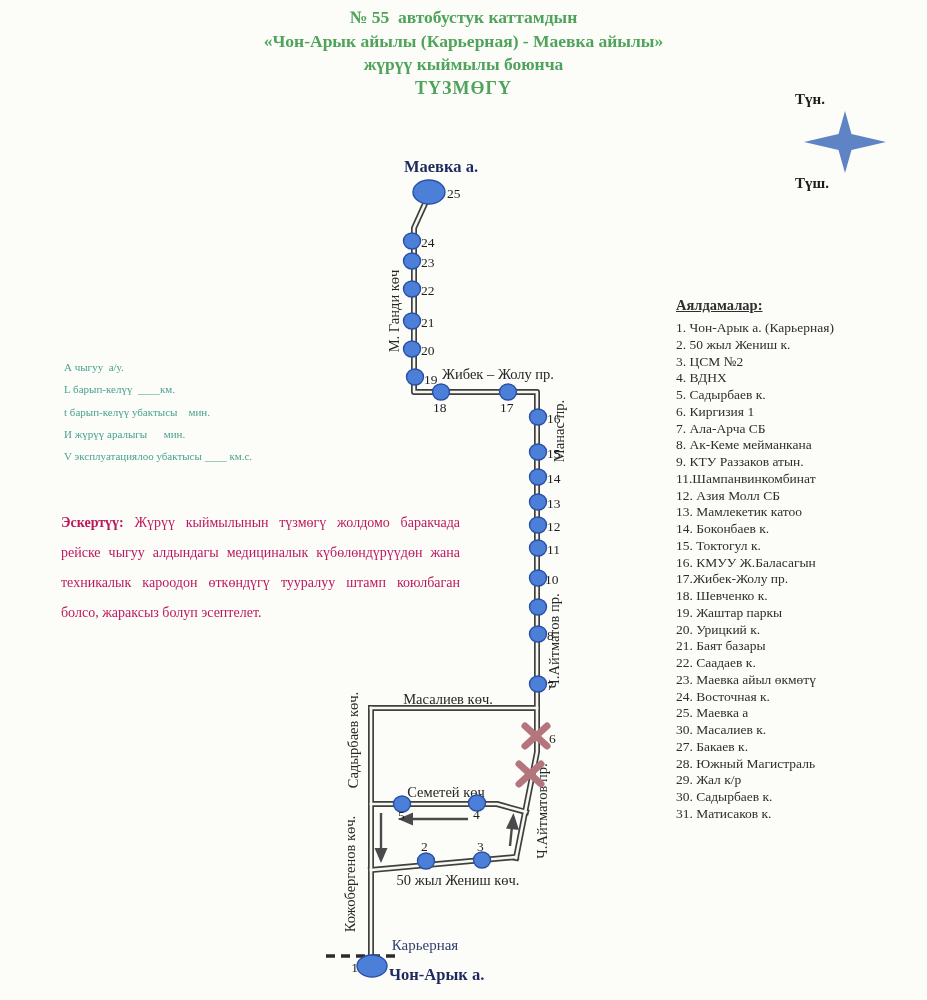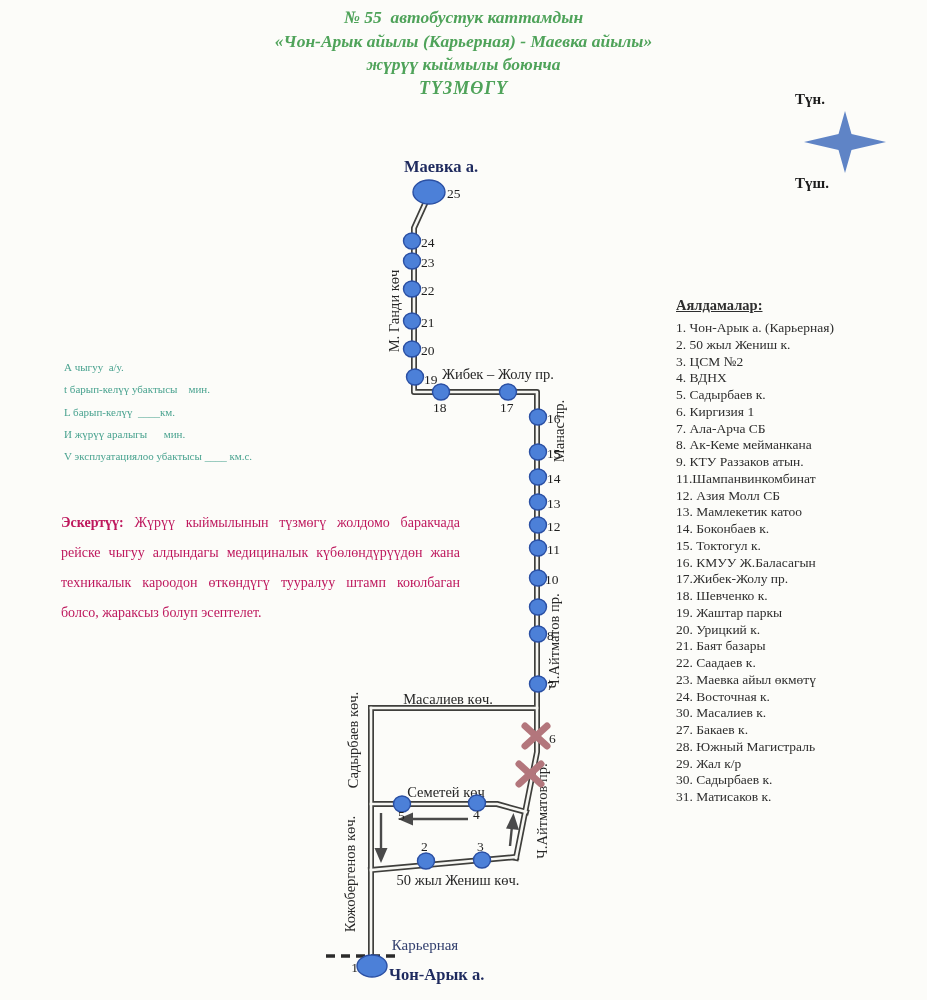--- a/index.html
+++ b/index.html
@@ -7,21 +7,21 @@
     width:927px;height:1000px;
     background:#fcfcf9;
     font-family:"Liberation Serif", serif;
     position:relative;
     overflow:hidden;
   }
   .page{position:absolute;inset:0;}
 
   
   .header{position:absolute;top:6px;left:0;width:100%;text-align:center;color:#4fa35a;}
-  .header div{font-weight:bold;font-size:17.5px;line-height:23.5px;white-space:pre;font-style:italic;}
+  .header div{font-weight:bold;font-size:17.5px;line-height:23.5px;white-space:pre;}
   .header .h4{font-size:18px;letter-spacing:1px;}
 
   
   .compass{position:absolute;left:795px;top:92px;width:100px;color:#1c1c1c;}
   .compass .clabel{font-weight:bold;font-size:15px;line-height:15px;}
   .compass svg{display:block;margin:3px auto 2px auto;}
 
   
   .params{position:absolute;left:64px;top:356px;color:#4aa390;}
   .param-line{font-size:11px;line-height:22.3px;white-space:pre;}
@@ -65,22 +65,22 @@
   <div class="compass">
     <div class="clabel">Түн.</div>
     <svg width="84" height="64" viewBox="0 0 84 64">
       <path d="M42,1 L48.5,24 L83,32 L48.5,40 L42,63 L35.5,40 L1,32 L35.5,24 Z" fill="#5f84c6"></path>
     </svg>
     <div class="clabel">Түш.</div>
   </div>
 
   <div class="params" id="params-block">
       <div class="param-line">А чыгуу  а/у.</div>
+      <div class="param-line">L барып-келүү  ____км.</div>
       <div class="param-line">t барып-келүү убактысы    мин.</div>
-      <div class="param-line">L барып-келүү  ____км.</div>
       <div class="param-line">И жүрүү аралыгы      мин.</div>
       <div class="param-line">V эксплуатациялоо убактысы ____ км.с.</div>
     </div>
 
   <div class="note">
     <b>Эскертүү:</b><span> Жүрүү кыймылынын түзмөгү жолдомо баракчада рейске чыгуу алдындагы медициналык күбөлөндүрүүдөн жана техникалык кароодон өткөндүгү тууралуу штамп коюлбаган болсо, жараксыз болуп эсептелет.</span>
   </div>
 
   <div class="legend">
     <div class="legend-title">Аялдамалар:</div>
@@ -101,20 +101,21 @@
         <div class="legend-item">15. Токтогул к.</div>
         <div class="legend-item">16. КМУУ Ж.Баласагын</div>
         <div class="legend-item">17.Жибек-Жолу пр.</div>
         <div class="legend-item">18. Шевченко к.</div>
         <div class="legend-item">19. Жаштар паркы</div>
         <div class="legend-item">20. Урицкий к.</div>
         <div class="legend-item">21. Баят базары</div>
         <div class="legend-item">22. Саадаев к.</div>
         <div class="legend-item">23. Маевка айыл өкмөтү</div>
         <div class="legend-item">24. Восточная к.</div>
+        <div class="legend-item">25. Маевка а</div>
         <div class="legend-item">30. Масалиев к.</div>
         <div class="legend-item">27. Бакаев к.</div>
         <div class="legend-item">28. Южный Магистраль</div>
         <div class="legend-item">29. Жал к/р</div>
         <div class="legend-item">30. Садырбаев к.</div>
         <div class="legend-item">31. Матисаков к.</div>
       </div>
   </div>
 
   <svg class="map" id="route-map" width="927" height="1000" viewBox="0 0 927 1000">

